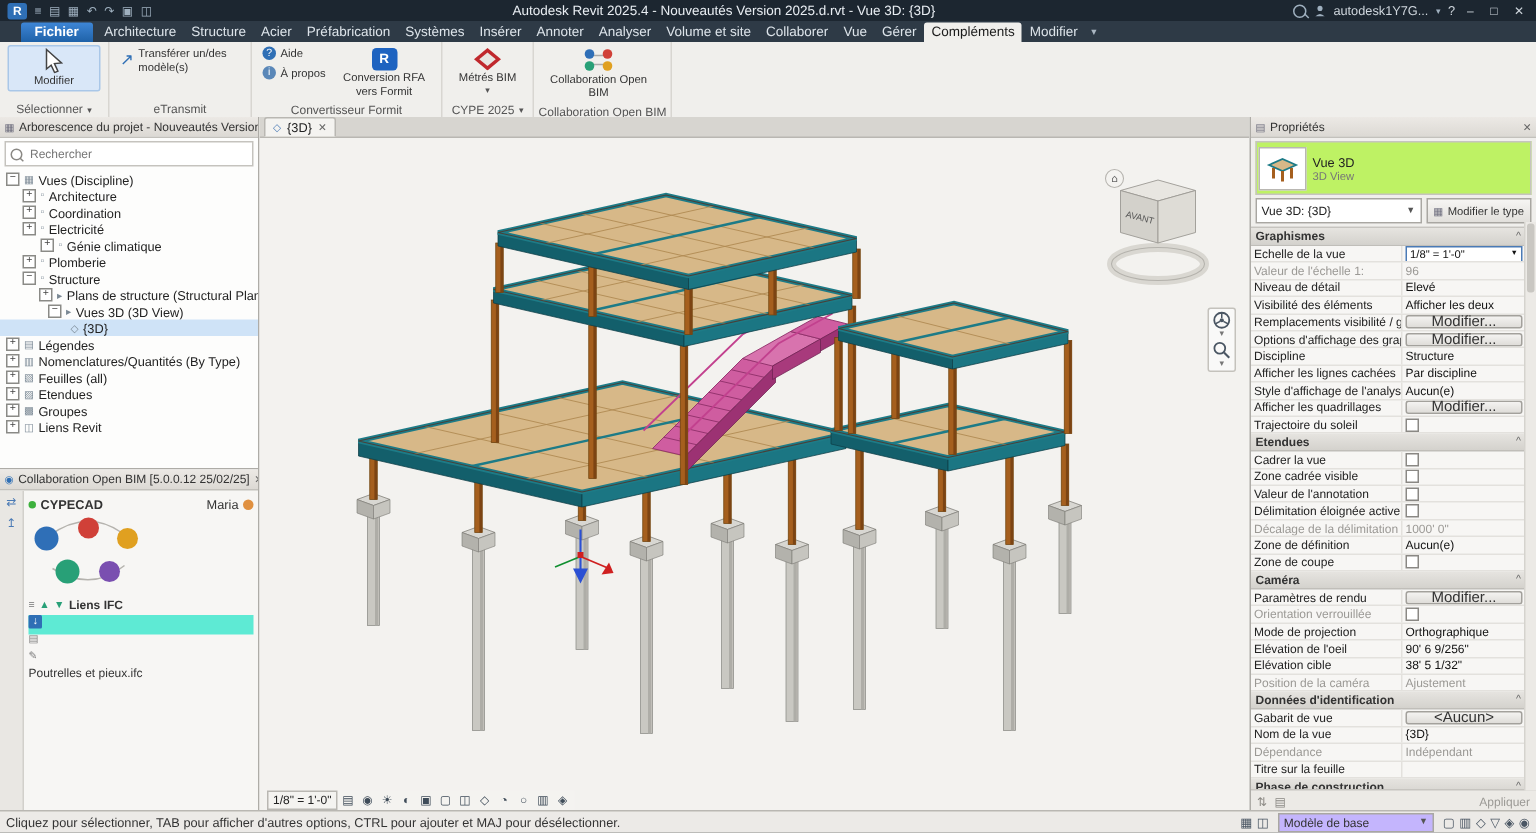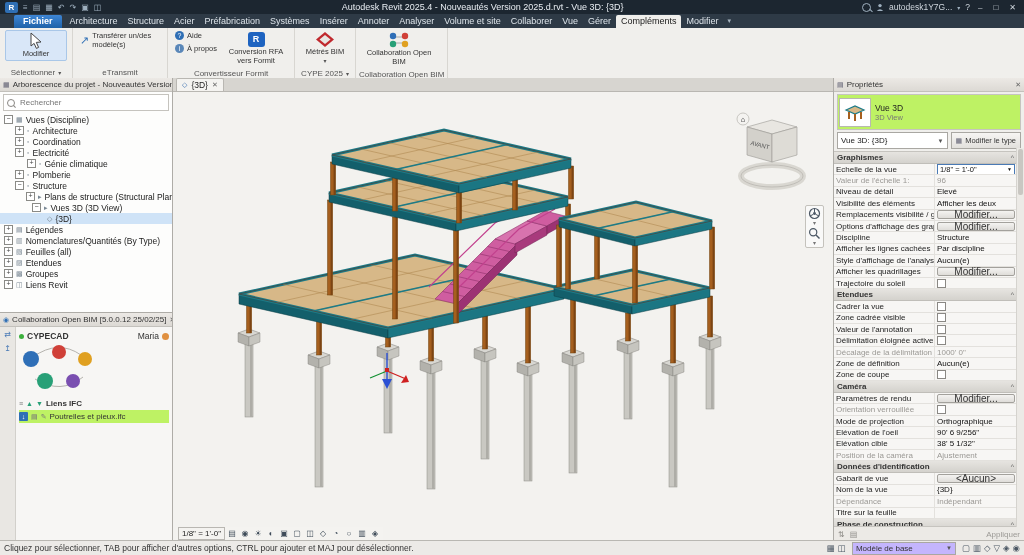--- a/index.html
+++ b/index.html
@@ -54,21 +54,21 @@
   
   .openbim{flex:1;display:flex;flex-direction:column;background:#f7f6f4;overflow:hidden;}
   .obbody{flex:1;display:flex;overflow:hidden;}
   .obstrip{width:15px;flex:none;background:#e9e7e3;border-right:1px solid #d2d0cb;display:flex;flex-direction:column;align-items:center;padding-top:3px;gap:5px;font-size:8px;color:#4a7ab5;}
   .obcontent{flex:1;padding:2px 3px;font-size:8.5px;color:#333;overflow:hidden;}
   .obrow1{display:flex;align-items:center;gap:3px;height:14px;}
   .dot{width:5px;height:5px;border-radius:50%;background:#3db13d;flex:none;}
   .maria{margin-left:auto;display:flex;gap:3px;align-items:center;}
   .avatar{width:7px;height:7px;border-radius:50%;background:#e09040;flex:none;}
   .obrow2{display:flex;align-items:center;gap:3px;height:13px;font-weight:bold;font-size:8px;}
-  .obrow3{display:flex;align-items:center;gap:3px;height:13px;font-size:8px;background:#bef264;}
+  .obrow3{display:flex;align-items:flex-start;gap:3px;height:13px;font-size:8px;background:#5eead4;flex-direction:column;}
   .dlic{width:9px;height:9px;background:#2f6fb5;color:#fff;font-size:7px;display:flex;align-items:center;justify-content:center;border-radius:1px;flex:none;}
   .tinyic{font-size:7px;color:#777;flex:none;}
   
   .viewport{flex:1;position:relative;background:#f3f2ef;border-right:1px solid #aeaca7;overflow:hidden;}
   .vtabs{height:13px;background:#d7d5d0;border-bottom:1px solid #b9b7b2;display:flex;align-items:flex-end;padding-left:3px;}
   .vtab{background:#f4f3f0;border:1px solid #b9b7b2;border-bottom:none;height:12px;display:flex;align-items:center;font-size:8.5px;color:#222;padding:0 5px;gap:4px;border-radius:2px 2px 0 0;}
   .vtico{font-size:7px;color:#4a7ab5;}
   .vtclose{font-size:7px;color:#666;}
   svg.canvas{position:absolute;top:13px;left:0;width:661px;height:450px;}
   .viewcube{position:absolute;top:34px;right:24px;width:74px;height:84px;}

